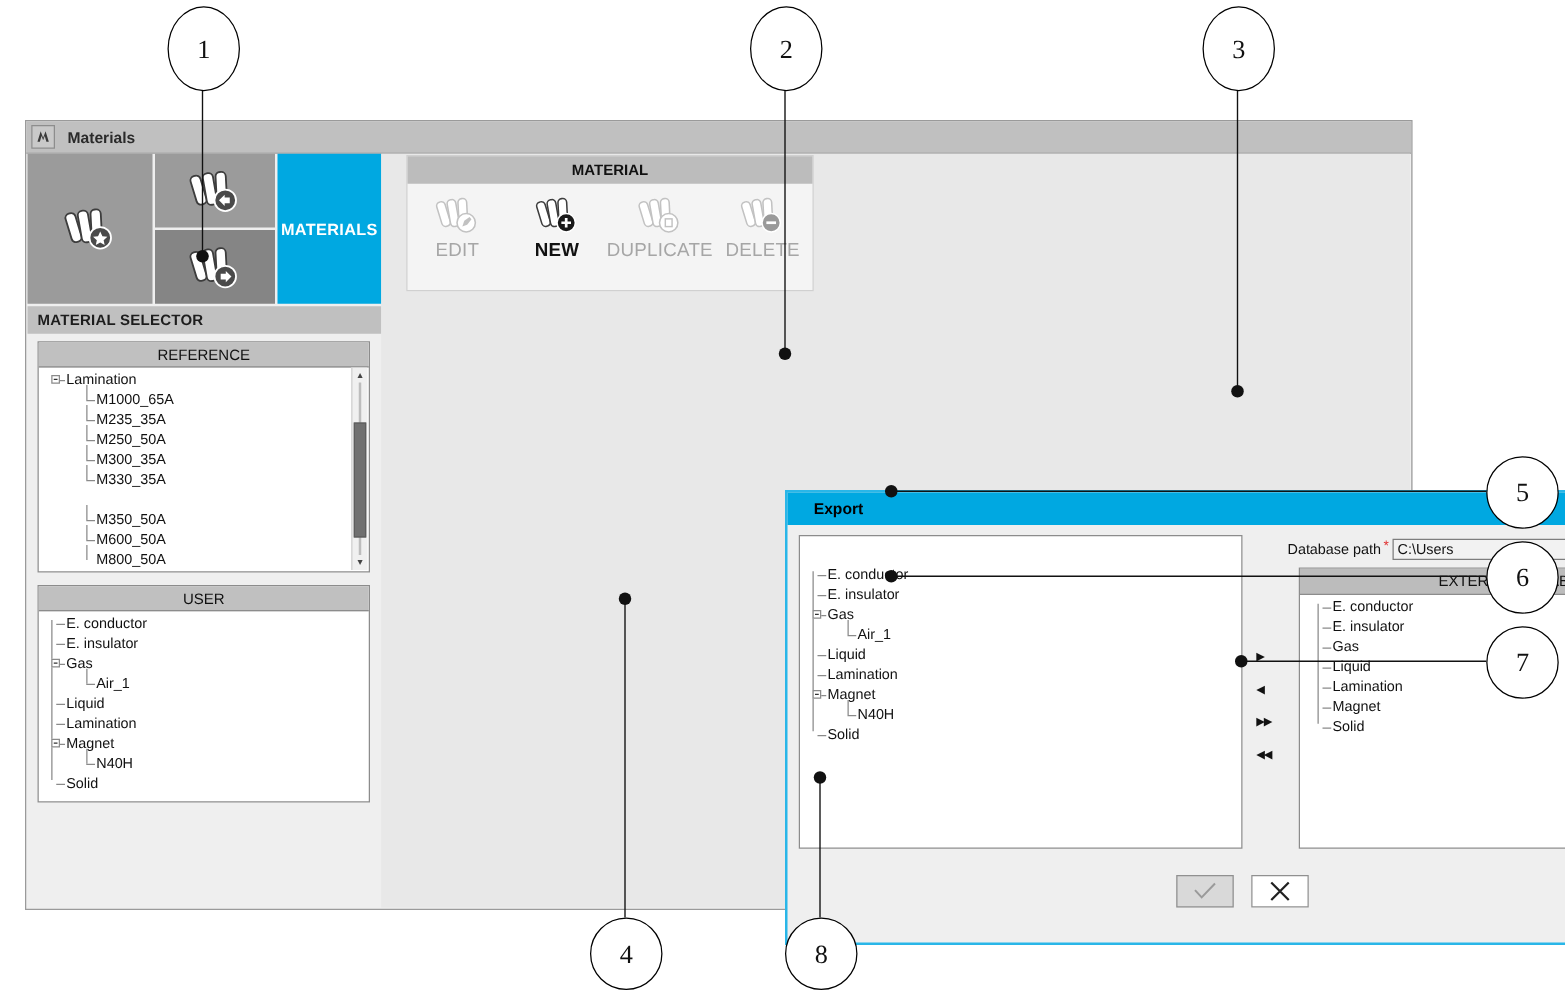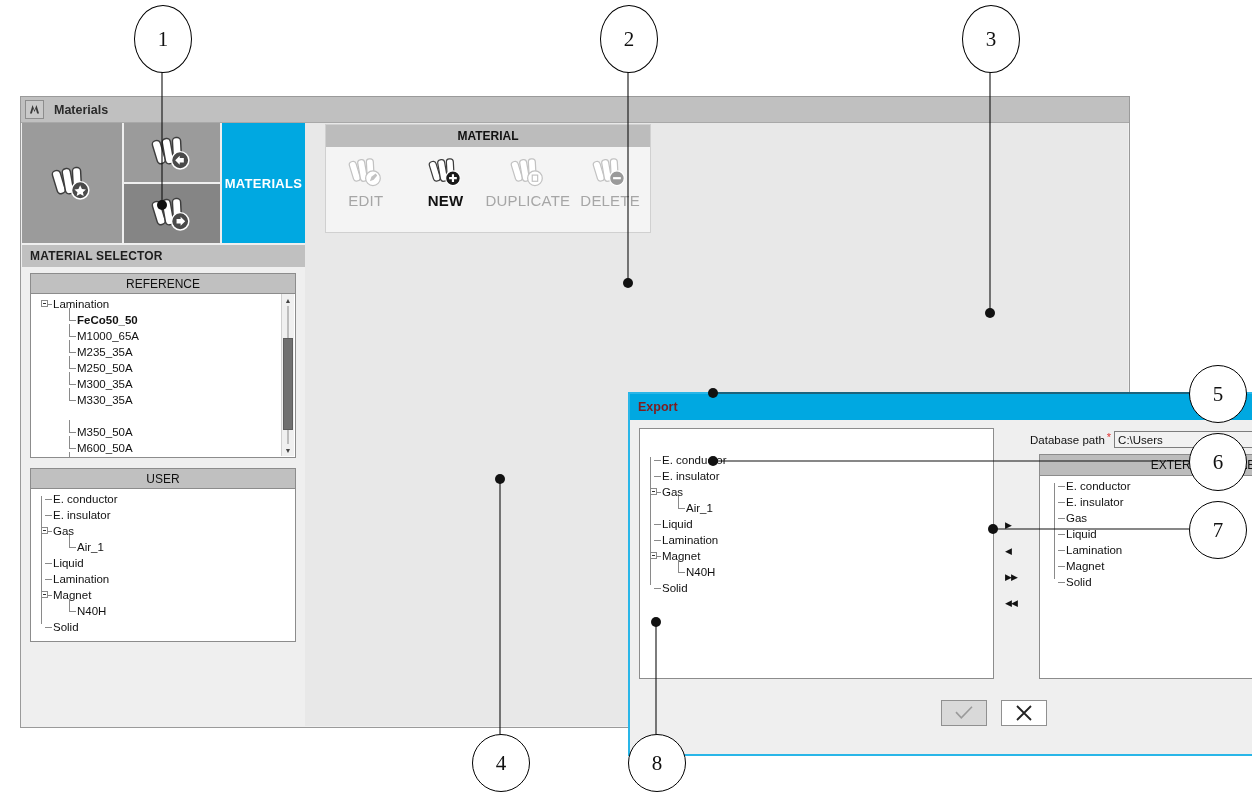--- a/index.html
+++ b/index.html
@@ -95,21 +95,21 @@
   .lab-on{color:#111;font-weight:bold;}
 
   
   #export-dialog{
     position:absolute;left:323px;top:269px;width:770px;height:364px;
     background:#efefef;border:2px solid #29b6e8;box-sizing:border-box;
   }
   #dlg-title{
     height:26px;background:#00a8e1;display:flex;align-items:center;justify-content:space-between;
   }
-  #dlg-title .t{margin-left:8px;color:#7f1d1d;font-size:12.5px;font-weight:bold;}
+  #dlg-title .t{margin-left:21px;color:#000000;font-size:12.5px;font-weight:bold;}
 
   #userdb-box{position:absolute;left:9px;top:34px;width:355px;height:251px;background:#fff;border:1px solid #8c8c8c;box-sizing:border-box;}
   #userdb-head{height:20px;background:#bcbcbc;border-bottom:1px solid #8c8c8c;display:flex;align-items:center;justify-content:center;font-size:12px;color:#111;}
 
   #path-row{position:absolute;left:400px;top:36px;width:358px;height:19px;display:flex;align-items:center;}
   #path-label{font-size:11.5px;color:#111;}
   #path-star{color:#e03030;font-size:11px;margin:0 3px 0 2px;line-height:1;position:relative;top:-2px;}
   #path-input{
     flex:1;height:17px;background:#f2f2f2;border:1px solid #7d7d7d;box-sizing:border-box;
     font-family:"Liberation Sans", sans-serif;font-size:11.5px;color:#111;padding:0 3px;
@@ -204,21 +204,20 @@
     </div>
 
     <div id="ref-box" class="listbox">
       <div class="listbox-head">
         <span>REFERENCE</span>
       </div>
       <div class="listbody">
         <div class="tree" id="ref-tree">
             <div class="spine" style="left: 10px; top: 8px; height: 0px;"></div>
             <div class="node" style="padding-left: 18px;"><div class="tick" style="left: 10px; width: 7px; top: 8px;"></div><div class="pm" style="left: 6px; top: 4px;"></div><span class="lbl">Lamination</span></div>
-            <div class="node" style="padding-left: 42px;"><div class="tick" style="left: 34px; width: 7px; top: 8px;"></div><div class="spine" style="left: 34px; top: -4px; height: 12px;"></div><span class="lbl bold">FeCo50_50</span></div>
             <div class="node" style="padding-left: 42px;"><div class="tick" style="left: 34px; width: 7px; top: 8px;"></div><div class="spine" style="left: 34px; top: -4px; height: 12px;"></div><span class="lbl">M1000_65A</span></div>
             <div class="node" style="padding-left: 42px;"><div class="tick" style="left: 34px; width: 7px; top: 8px;"></div><div class="spine" style="left: 34px; top: -4px; height: 12px;"></div><span class="lbl">M235_35A</span></div>
             <div class="node" style="padding-left: 42px;"><div class="tick" style="left: 34px; width: 7px; top: 8px;"></div><div class="spine" style="left: 34px; top: -4px; height: 12px;"></div><span class="lbl">M250_50A</span></div>
             <div class="node" style="padding-left: 42px;"><div class="tick" style="left: 34px; width: 7px; top: 8px;"></div><div class="spine" style="left: 34px; top: -4px; height: 12px;"></div><span class="lbl">M300_35A</span></div>
             <div class="node" style="padding-left: 42px;"><div class="tick" style="left: 34px; width: 7px; top: 8px;"></div><div class="spine" style="left: 34px; top: -4px; height: 12px;"></div><span class="lbl">M330_35A</span></div>
             <div class="node" style="padding-left: 42px; margin-top: 16px;"><div class="tick" style="left: 34px; width: 7px; top: 8px;"></div><div class="spine" style="left: 34px; top: -4px; height: 12px;"></div><span class="lbl">M350_50A</span></div>
             <div class="node" style="padding-left: 42px;"><div class="tick" style="left: 34px; width: 7px; top: 8px;"></div><div class="spine" style="left: 34px; top: -4px; height: 12px;"></div><span class="lbl">M600_50A</span></div>
             <div class="node" style="padding-left: 42px;"><div class="spine" style="left: 34px; top: -4px; height: 12px;"></div><span class="lbl">M800_50A</span></div>
           </div>
       </div>

